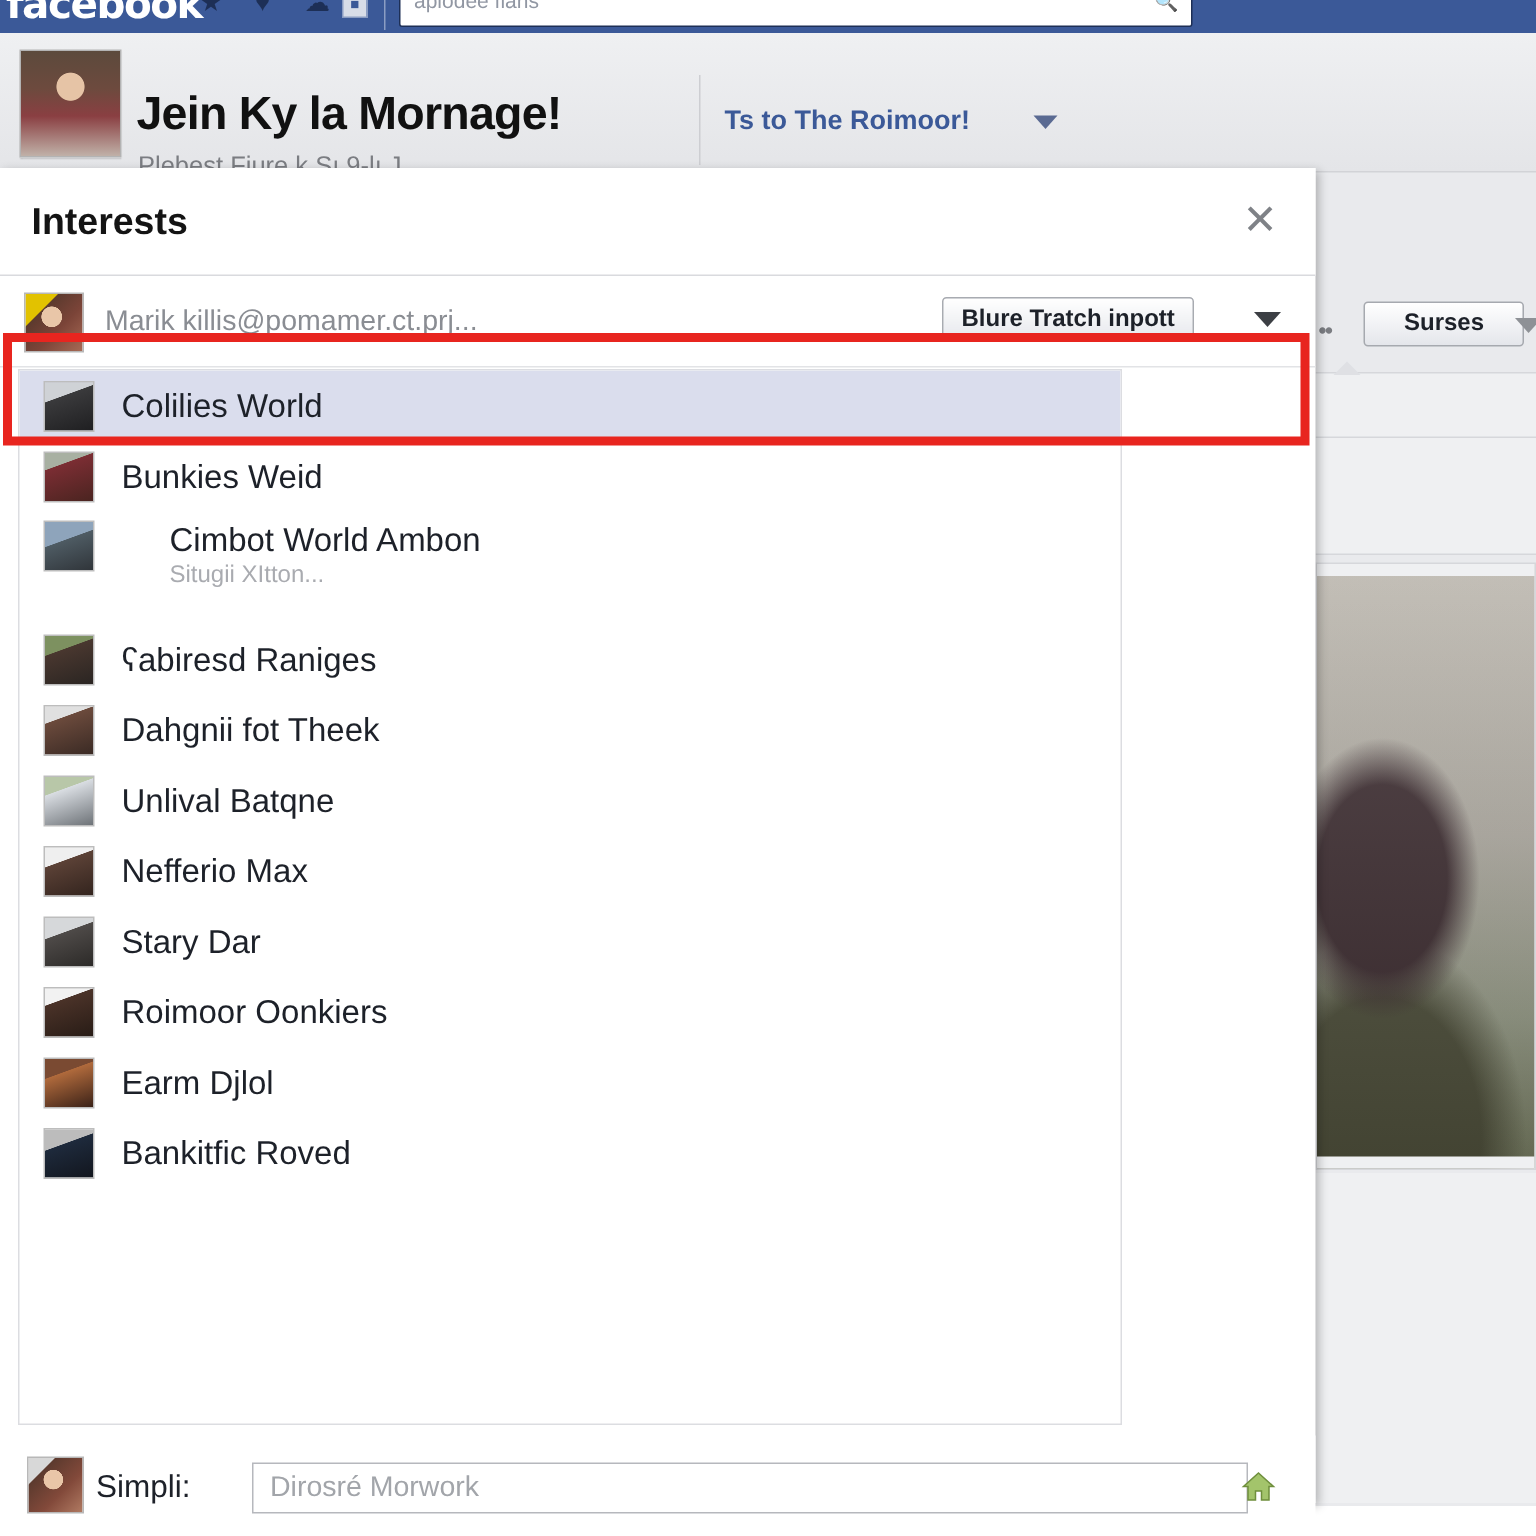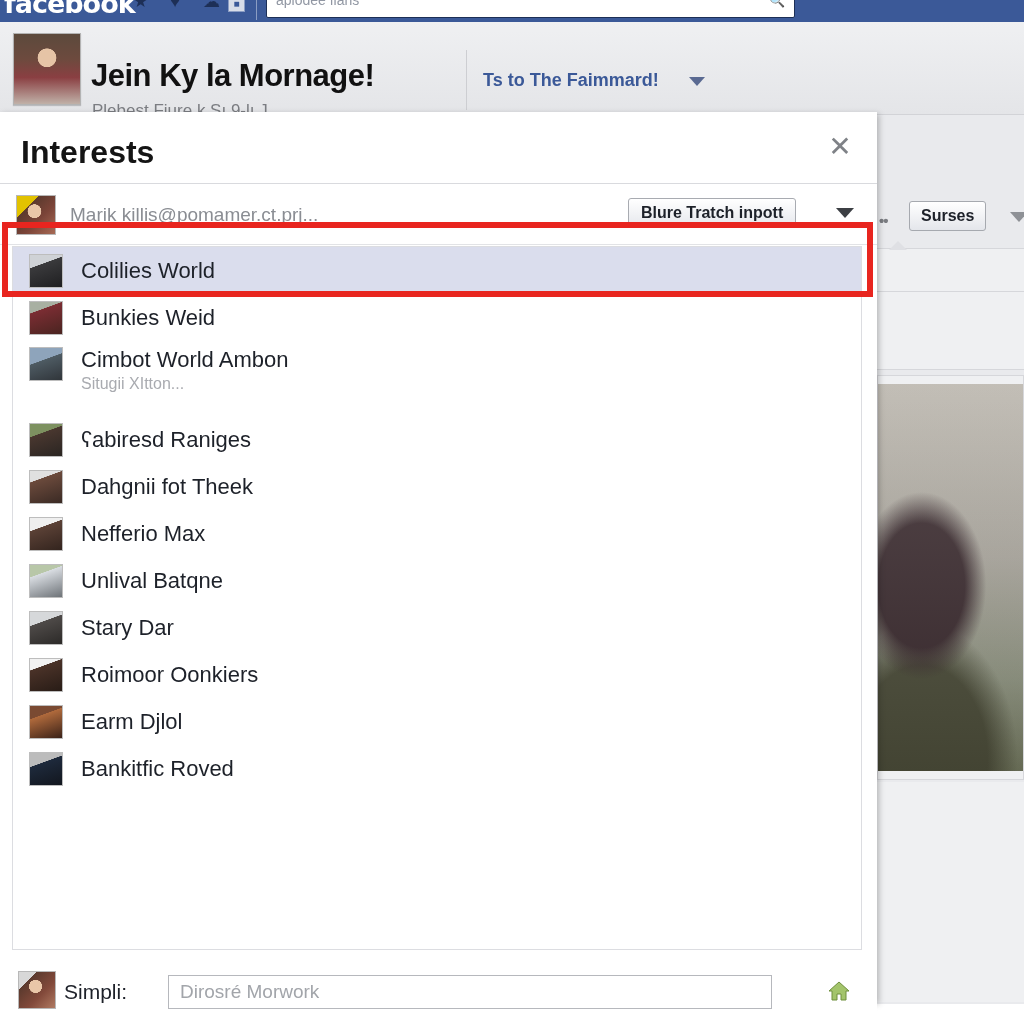--- a/index.html
+++ b/index.html
@@ -153,21 +153,21 @@
     position: absolute;
     left: 2px; top: 22px;
     color: #7b7d82;
     font-size: 15px;
     letter-spacing: -1px;
     font-weight: bold;
   }
   .rt-button {
     position: absolute;
     left: 32px; top: 11px;
-    padding: 5px 11px;
+    padding: 5px 26px;
     background: linear-gradient(to bottom, #ffffff 0%, #e4e6eb 100%);
     border: 1px solid #a6a9af;
     border-radius: 3px;
     font-size: 16px;
     font-weight: bold;
     color: #1d2129;
     white-space: nowrap;
   }
   .rt-caret {
     position: absolute;
@@ -280,21 +280,21 @@
     position: absolute;
     left: 0; top: 0;
     width: 877px; height: 72px;
     background: #ffffff;
     border-bottom: 1px solid #d9dade;
     box-sizing: border-box;
   }
   .dialog-title {
     position: absolute;
     left: 21px; top: 22px;
-    font-size: 32px;
+    font-size: 25px;
     font-weight: bold;
     color: #141414;
   }
   .dialog-close {
     position: absolute;
     right: 23px; top: 22px;
     width: 28px; height: 28px;
     color: #7f8287;
     font-size: 28px;
     line-height: 26px;
@@ -357,38 +357,38 @@
     width: 0; height: 0;
     border-left: 9px solid transparent;
     border-right: 9px solid transparent;
     border-top: 10px solid #3c3f44;
   }
 
   
   .contact-list {
     position: absolute;
     left: 12px; top: 134px;
-    width: 850px; height: 704px;
+    width: 736px; height: 704px;
     border: 1px solid #dcdde1;
     background: #ffffff;
     box-sizing: border-box;
     overflow: hidden;
   }
   .contact-item {
     position: relative;
     height: 47px;
     display: flex;
     align-items: center;
     padding-left: 16px;
     box-sizing: border-box;
   }
   .contact-item.selected {
     background: #dadded;
   }
-  .contact-item.tall { height: 75px; align-items: flex-start; padding-top: 6px; }
+  .contact-item.tall { height: 75px; align-items: flex-start; padding-top: 6px; gap: 32px; }
   .ci-avatar {
     width: 34px; height: 34px;
     border: 1px solid #bdbdbd;
     flex: 0 0 auto;
     box-sizing: border-box;
   }
   .ci-text {
     margin-left: 18px;
     display: flex;
     flex-direction: column;
@@ -443,21 +443,21 @@
     position: absolute;
     left: 64px; top: 23px;
     font-size: 21px;
     color: #1d2129;
     font-weight: normal;
     white-space: nowrap;
   }
   .cp-input {
     position: absolute;
     left: 168px; top: 18px;
-    width: 604px; height: 34px;
+    width: 664px; height: 34px;
     border: 1px solid #b6b8bd;
     background: #ffffff;
     box-sizing: border-box;
   }
   .cp-input .ph {
     position: absolute;
     left: 11px; top: 5px;
     font-size: 19px;
     color: #a2a5aa;
     white-space: nowrap;
@@ -484,21 +484,21 @@
       <div class="txt">aplodee flans</div>
       <div class="mag">🔍</div>
     </div>
   </div>
 
   <div class="page-header">
     <div class="ph-avatar"></div>
     <div class="ph-title">Jein Ky la Mornage!</div>
     <div class="ph-subtitle">Plebest Fiure k Sı 9-lı.J</div>
     <div class="ph-vdivider"></div>
-    <div class="ph-link">Ts to The Faimmard!</div>
+    <div class="ph-link">Ts to The Roimoor!</div>
     <div class="ph-link-caret"></div>
   </div>
 
   <div class="right-toolbar-row">
     <div class="rt-dots">••</div>
     <div class="rt-button">Surses</div>
     <div class="rt-caret"></div>
   </div>
   <div class="right-panel">
     <div class="uparrow"></div>
@@ -558,29 +558,29 @@
             <div class="ci-name">ʕabiresd Raniges</div>
           </div>
         </div>
         <div class="contact-item">
           <div class="ci-avatar av-e"></div>
           <div class="ci-text">
             <div class="ci-name">Dahgnii fot Theek</div>
           </div>
         </div>
         <div class="contact-item">
+          <div class="ci-avatar av-h"></div>
+          <div class="ci-text">
+            <div class="ci-name">Unlival Batqne</div>
+          </div>
+        </div>
+        <div class="contact-item">
           <div class="ci-avatar av-g"></div>
           <div class="ci-text">
             <div class="ci-name">Nefferio Max</div>
-          </div>
-        </div>
-        <div class="contact-item">
-          <div class="ci-avatar av-h"></div>
-          <div class="ci-text">
-            <div class="ci-name">Unlival Batqne</div>
           </div>
         </div>
         <div class="contact-item">
           <div class="ci-avatar av-j"></div>
           <div class="ci-text">
             <div class="ci-name">Stary Dar</div>
           </div>
         </div>
         <div class="contact-item">
           <div class="ci-avatar av-i"></div>

